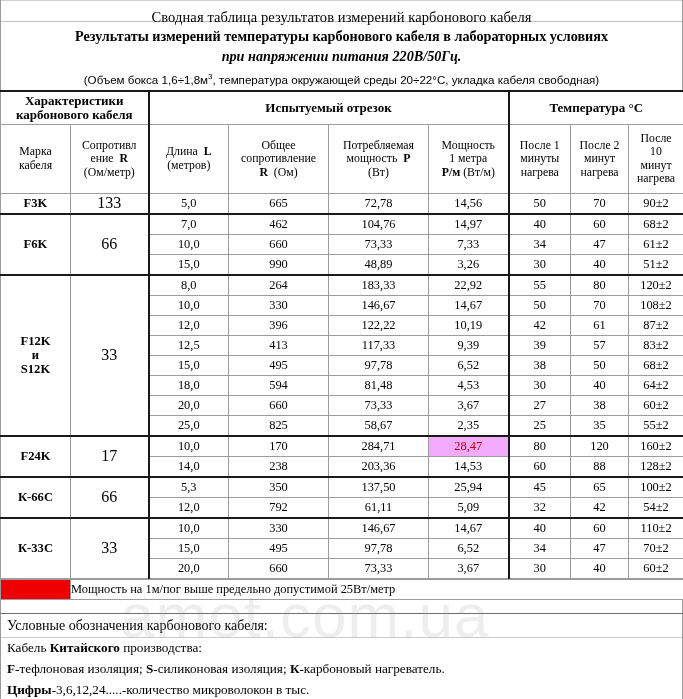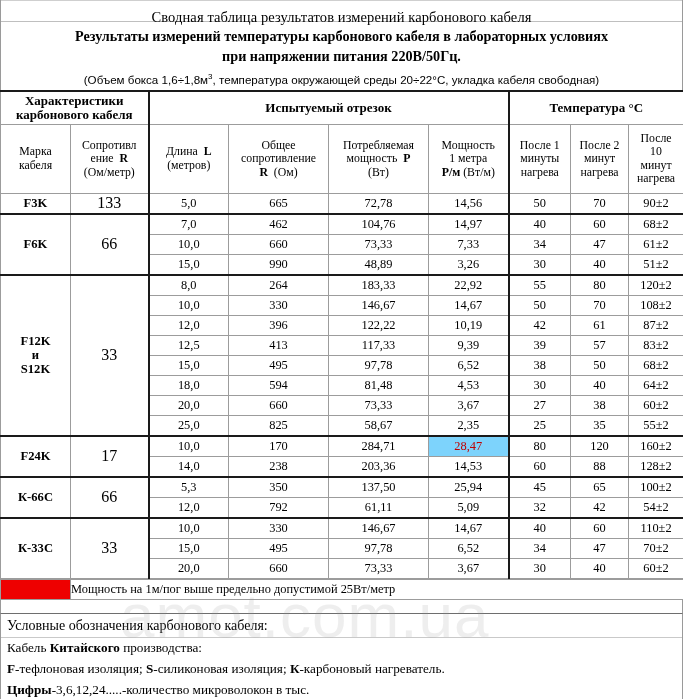--- a/index.html
+++ b/index.html
@@ -71,20 +71,21 @@
     font-size: 14.2px;
     font-weight: bold;
     line-height: 19px;
     padding: 5px 6px 1px 6px;
   }
   .sub-title-2 {
     font-size: 14.2px;
     font-weight: bold;
     line-height: 19px;
     padding: 0 6px 2px 6px;
+    font-style: italic;
   }
   .sub-note {
     font-size: 11.6px;
     font-family: "Liberation Sans", sans-serif;
     line-height: 15px;
     padding: 1px 4px 3px 4px;
   }
   .sub-note sup { font-size: 8px; vertical-align: super; }
 
   
@@ -324,21 +325,21 @@
           <td class="hsep-b">25</td>
           <td class="hsep-b">35</td>
           <td class="hsep-b">55±2</td>
         </tr>
         <tr>
           <td class="mark hsep-b" rowspan="2">F24K</td>
           <td class="res vsep-r hsep-b" rowspan="2">17</td>
           <td class="">10,0</td>
           <td class="">170</td>
           <td class="">284,71</td>
-          <td class="vsep-r red" style="background: #7dd3fc;">28,47</td>
+          <td class="vsep-r red" style="background: #f0abfc;">28,47</td>
           <td class="">80</td>
           <td class="">120</td>
           <td class="">160±2</td>
         </tr>
         <tr>
           <td class="hsep-b">14,0</td>
           <td class="hsep-b">238</td>
           <td class="hsep-b">203,36</td>
           <td class="vsep-r hsep-b">14,53</td>
           <td class="hsep-b">60</td>

